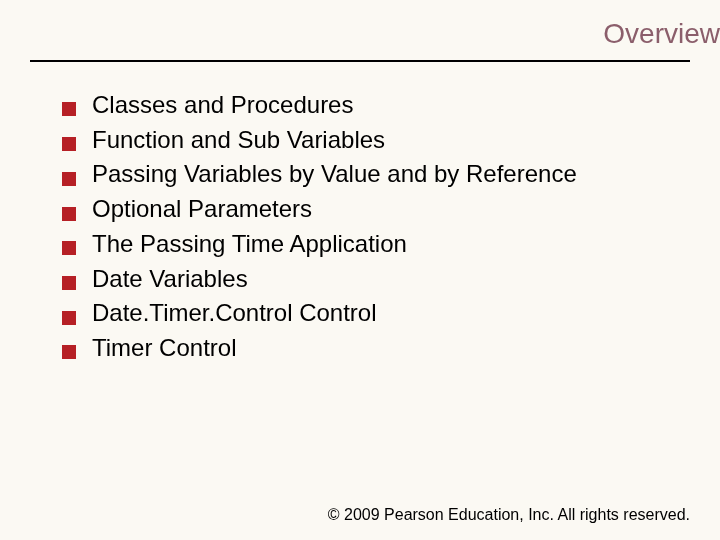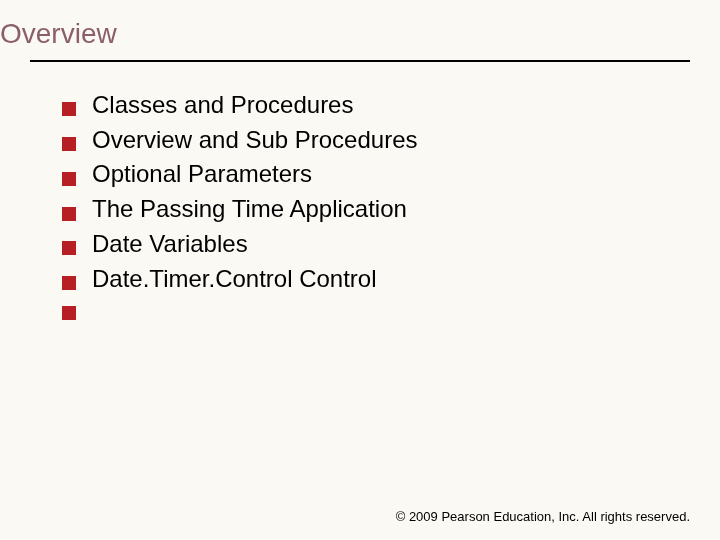--- a/index.html
+++ b/index.html
@@ -12,21 +12,21 @@
     overflow: hidden;
   }
   .slide {
     width: 720px;
     height: 540px;
     position: relative;
     box-sizing: border-box;
   }
   .title-wrap {
     padding-top: 18px;
-    text-align: left;
+    text-align: right;
   }
   .title {
     font-size: 28px;
     color: #8b5e6b;
     font-weight: normal;
     margin: 0;
   }
   .hr {
     border: none;
     border-top: 2px solid #000;
@@ -50,21 +50,21 @@
   }
   .item-text {
     font-size: 24px;
     color: #000;
     line-height: 1.28;
   }
   .footer {
     position: absolute;
     bottom: 16px;
     right: 30px;
-    font-size: 13px;
+    font-size: 16px;
     color: #000;
   }
   .copy {
     font-family: Arial, sans-serif;
   }
 </style>
 </head>
 <body>
 
 <div class="slide">
@@ -72,39 +72,44 @@
     <h1 class="title">Overview</h1>
   </div>
   <hr class="hr">
   <div class="content">
     <div class="row">
       <div class="bullet"></div>
       <div class="item-text">Classes and Procedures</div>
     </div>
     <div class="row">
       <div class="bullet"></div>
-      <div class="item-text">Overview and Sub Procedures</div>
+      <div class="item-text">Function and Sub Variables</div>
+    </div>
+    <div class="row">
+      <div class="bullet"></div>
+      <div class="item-text">Passing Variables by Value and by Reference</div>
     </div>
     <div class="row">
       <div class="bullet"></div>
       <div class="item-text">Optional Parameters</div>
     </div>
     <div class="row">
       <div class="bullet"></div>
       <div class="item-text">The Passing Time Application</div>
     </div>
     <div class="row">
       <div class="bullet"></div>
       <div class="item-text">Date Variables</div>
     </div>
     <div class="row">
       <div class="bullet"></div>
       <div class="item-text">Date.Timer.Control Control</div>
     </div>
     <div class="row">
       <div class="bullet"></div>
+      <div class="item-text">Timer Control</div>
     </div>
   </div>
   <div class="footer">
     <span class="copy">©</span>
     <span>2009 Pearson Education, Inc.  All rights reserved.</span>
   </div>
 </div>
 
 </body></html>

